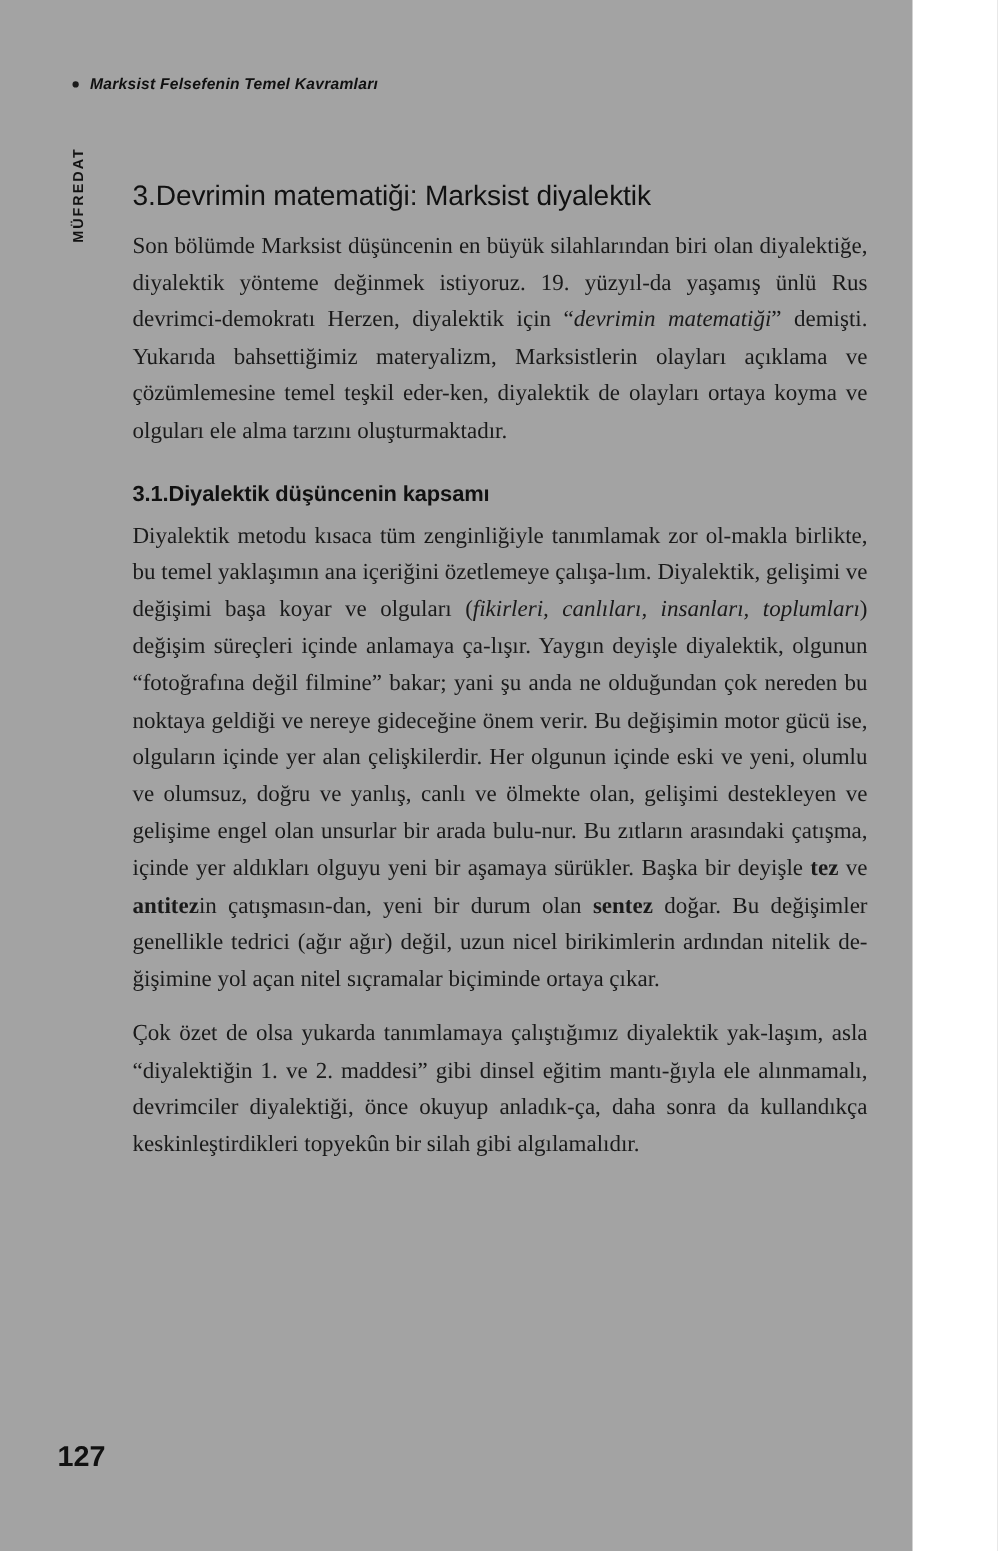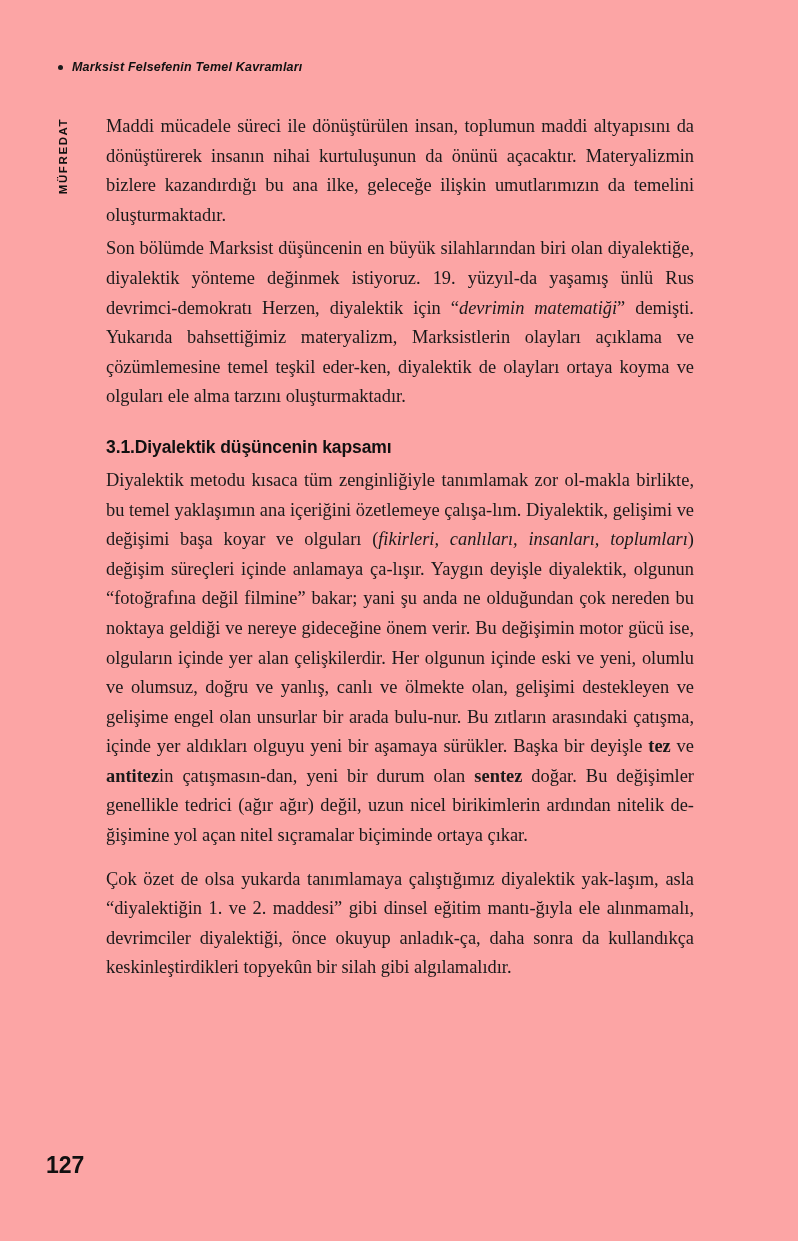--- a/index.html
+++ b/index.html
@@ -2,23 +2,23 @@
 <html lang="tr"><head>
 <meta charset="utf-8">
 <style>
   html, body {
     margin: 0;
     padding: 0;
     background: #ffffff;
   }
   .page {
     position: relative;
-    width: 798px;
+    width: 730px;
     height: 1241px;
-    background: #fca5a5;
+    background: #a3a3a3;
     font-family: "Liberation Serif", serif;
     color: #1a1a1a;
     overflow: hidden;
   }
 
   
   .running-head {
     position: absolute;
     left: 58px;
     top: 60px;
@@ -131,22 +131,22 @@
     <span class="head-text">Marksist  Felsefenin Temel Kavramları</span>
   </div>
 
   <div class="side-tab">
     <span class="label">MÜFREDAT</span>
   </div>
 
   <div class="column">
 
     <div class="gap-sm"></div>
-    <p class="body">Maddi mücadele süreci ile dönüştürülen insan, toplumun maddi altyapısını da dönüştürerek insanın nihai kurtuluşunun da önünü açacaktır. Materyalizmin bizlere kazandırdığı bu ana ilke, geleceğe ilişkin umutlarımızın da temelini oluşturmaktadır.</p>
 
+    <h2 class="sec">3.Devrimin matematiği: Marksist diyalektik</h2>
 
     <p class="body"><span>Son bölümde Marksist düşüncenin en büyük silahlarından biri olan diyalektiğe, diyalektik yönteme değinmek istiyoruz. 19. yüzyıl-da yaşamış ünlü Rus devrimci-demokratı Herzen, diyalektik için “</span><em class="it">devrimin matematiği</em><span>” demişti. Yukarıda bahsettiğimiz materyalizm, Marksistlerin olayları açıklama ve çözümlemesine temel teşkil eder-ken, diyalektik de olayları ortaya koyma ve olguları ele alma tarzını oluşturmaktadır.</span></p>
 
     <h3 class="subsec">3.1.Diyalektik düşüncenin kapsamı</h3>
 
     <p class="body"><span>Diyalektik metodu kısaca tüm zenginliğiyle tanımlamak zor ol-makla birlikte, bu temel yaklaşımın ana içeriğini özetlemeye çalışa-lım. Diyalektik, gelişimi ve değişimi başa koyar ve olguları (</span><em class="it">fikirleri, canlıları, insanları, toplumları</em><span>) değişim süreçleri içinde anlamaya ça-lışır. Yaygın deyişle diyalektik, olgunun “fotoğrafına değil filmine” bakar; yani şu anda ne olduğundan çok nereden bu noktaya geldiği ve nereye gideceğine önem verir. Bu değişimin motor gücü ise, olguların içinde yer alan çelişkilerdir. Her olgunun içinde eski ve yeni, olumlu ve olumsuz, doğru ve yanlış, canlı ve ölmekte olan, gelişimi destekleyen ve gelişime engel olan unsurlar bir arada bulu-nur. Bu zıtların arasındaki çatışma, içinde yer aldıkları olguyu yeni bir aşamaya sürükler. Başka bir deyişle </span><strong class="bd">tez</strong><span> ve </span><strong class="bd">antitez</strong><span>in çatışmasın-dan, yeni bir durum olan </span><strong class="bd">sentez</strong><span> doğar. Bu değişimler genellikle tedrici (ağır ağır) değil, uzun nicel birikimlerin ardından nitelik de-ğişimine yol açan nitel sıçramalar biçiminde ortaya çıkar.</span></p>
 
     <div class="gap-sm"></div>
 
     <p class="body">Çok özet de olsa yukarda tanımlamaya çalıştığımız diyalektik yak-laşım, asla “diyalektiğin 1. ve 2. maddesi” gibi dinsel eğitim mantı-ğıyla ele alınmamalı, devrimciler diyalektiği, önce okuyup anladık-ça, daha sonra da kullandıkça keskinleştirdikleri topyekûn bir silah gibi algılamalıdır.</p>

